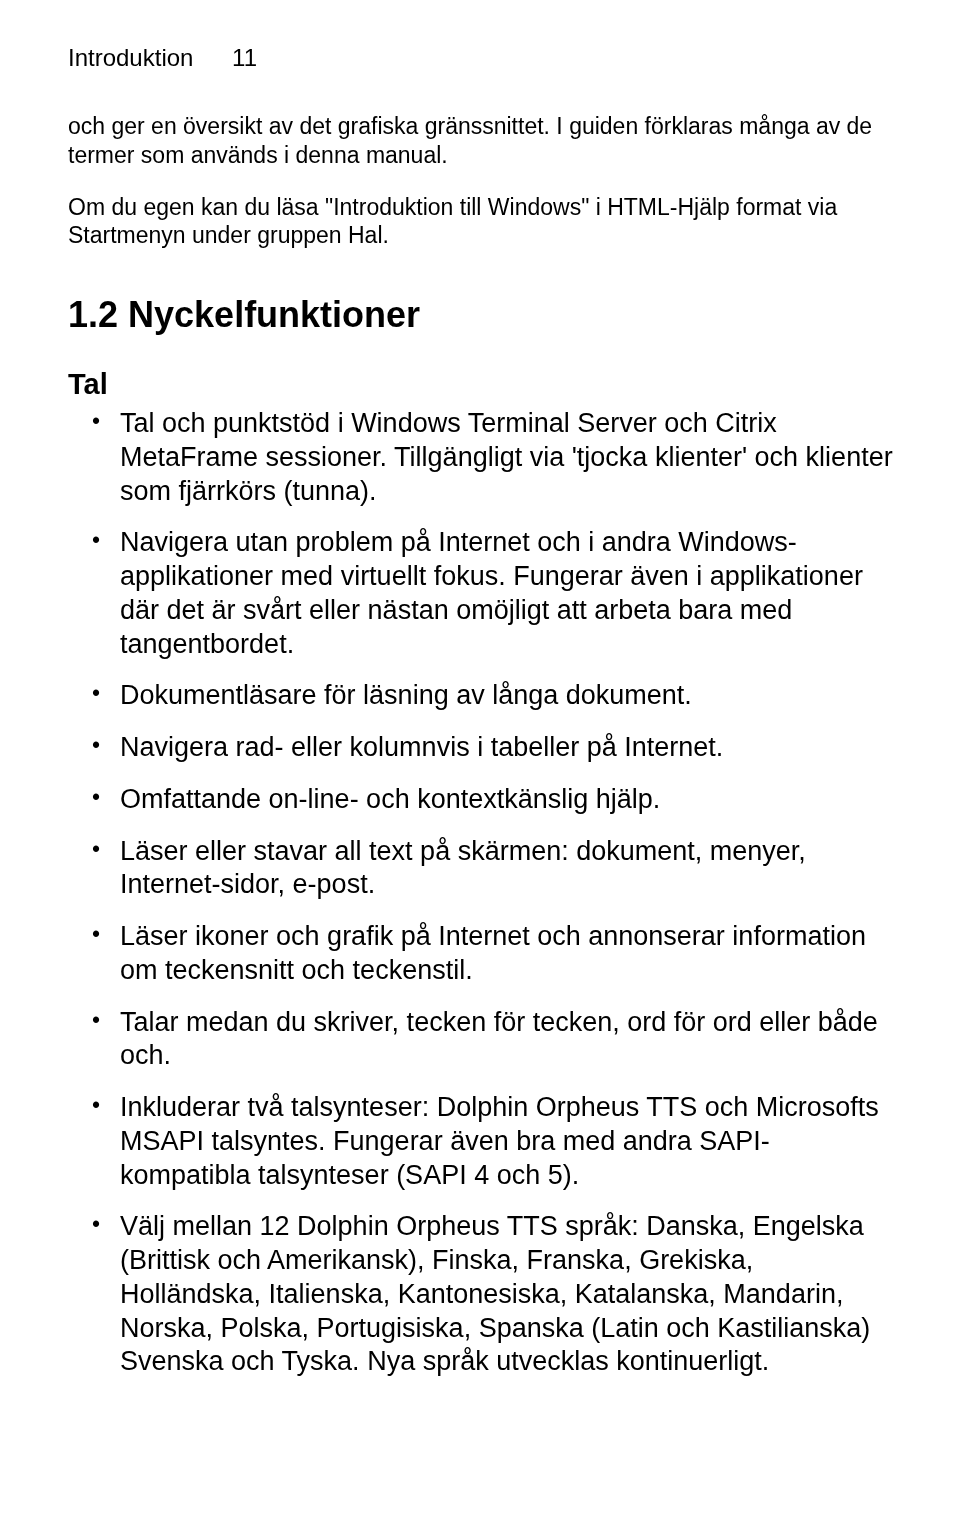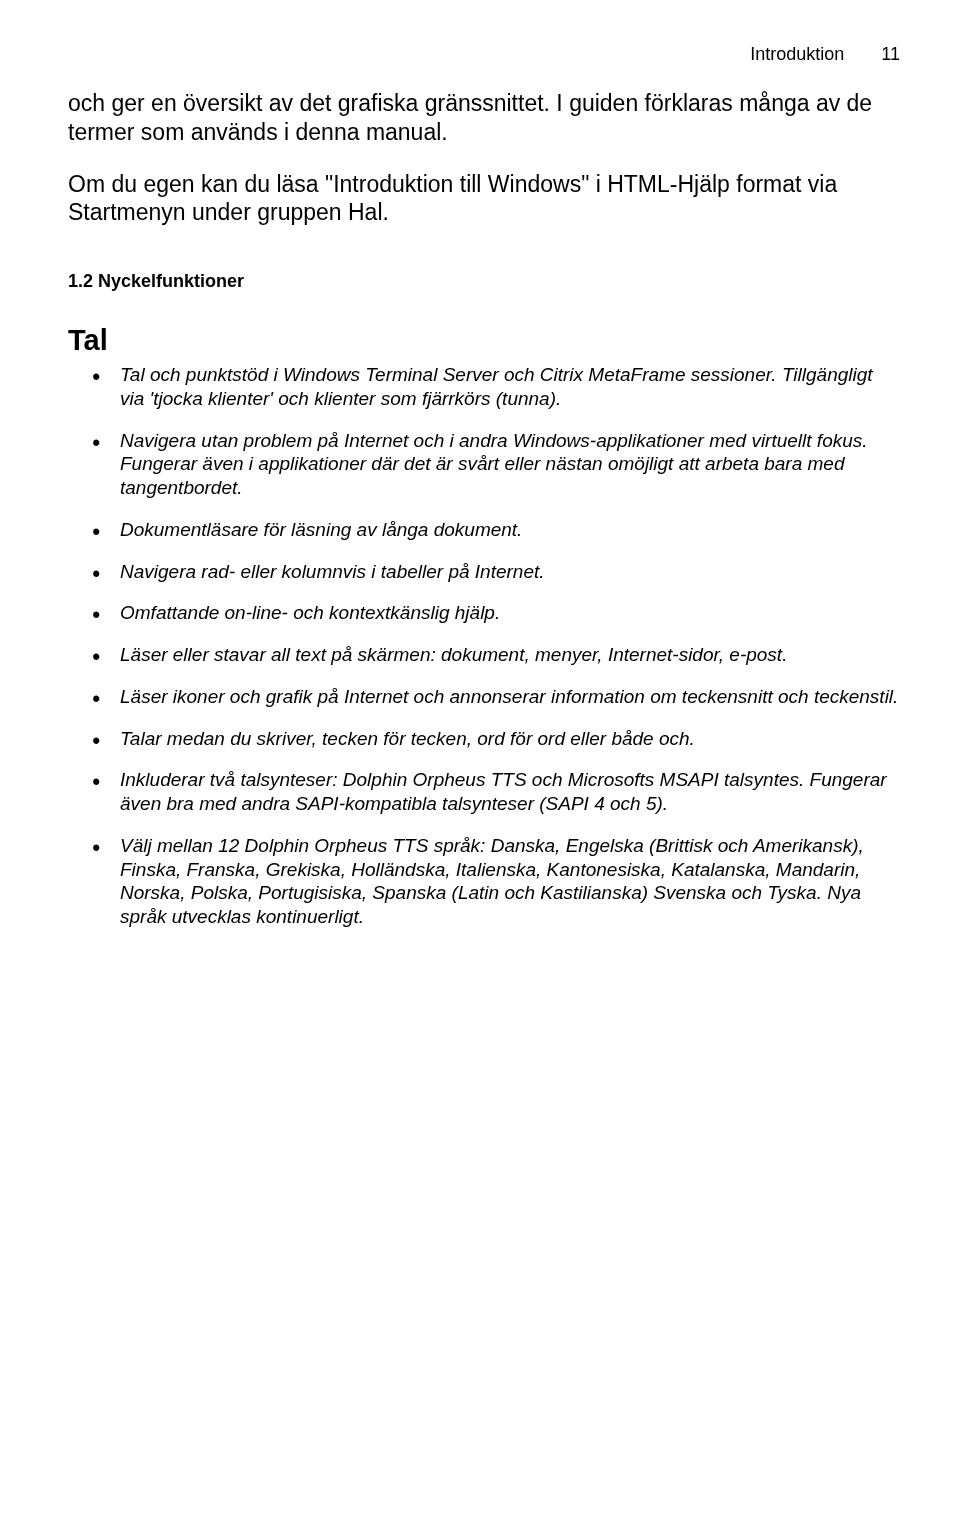--- a/index.html
+++ b/index.html
@@ -9,55 +9,54 @@
     background: #fff;
     color: #000;
   }
   .page {
     width: 960px;
     min-height: 1521px;
     box-sizing: border-box;
     padding: 44px 60px 60px 68px;
   }
   .running-header {
-    font-size: 18px;
-    text-align: right;
-    margin-bottom: 24px;
+    font-size: 24px;
+    text-align: left;
+    margin-bottom: 40px;
   }
   .running-header .pagenum {
     margin-left: 32px;
   }
   .para {
     font-size: 23px;
     line-height: 1.25;
     margin-bottom: 22px;
   }
   h2.section-heading {
-    font-size: 18px;
+    font-size: 36px;
     font-weight: bold;
     margin-top: 44px;
     margin-bottom: 32px;
   }
   h3.subsection {
     font-size: 29px;
     font-weight: bold;
     margin-bottom: 6px;
   }
   ul.features {
     list-style: none;
     padding-left: 0;
     margin: 0;
   }
   ul.features li {
     position: relative;
     padding-left: 52px;
-    font-size: 19px;
+    font-size: 27px;
     line-height: 1.25;
     margin-bottom: 18px;
-    font-style: italic;
   }
   ul.features li::before {
     content: "•";
     position: absolute;
     left: 24px;
     top: 0;
     font-size: 23px;
   }
 </style>
 </head>

